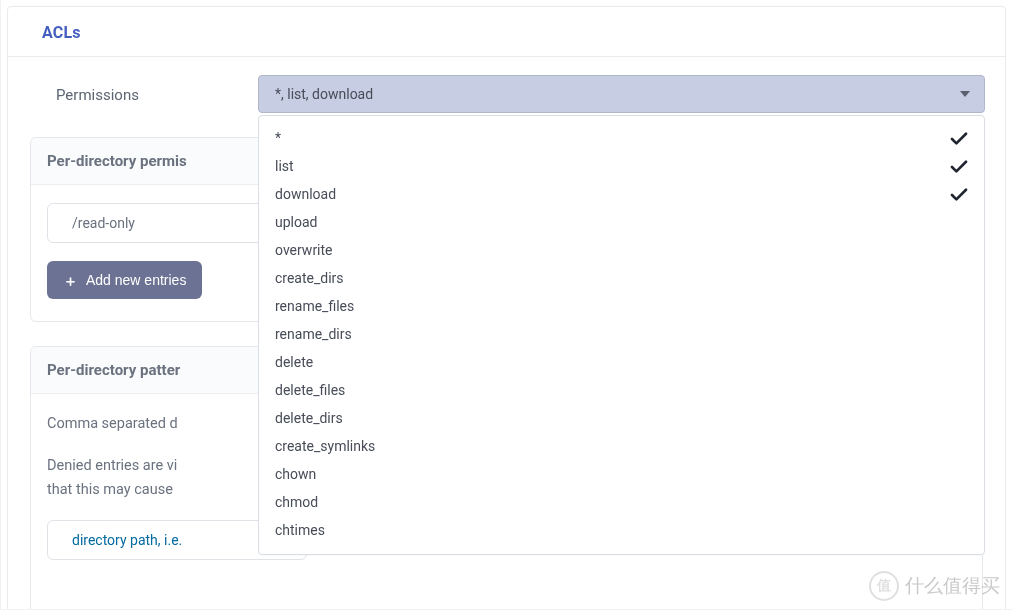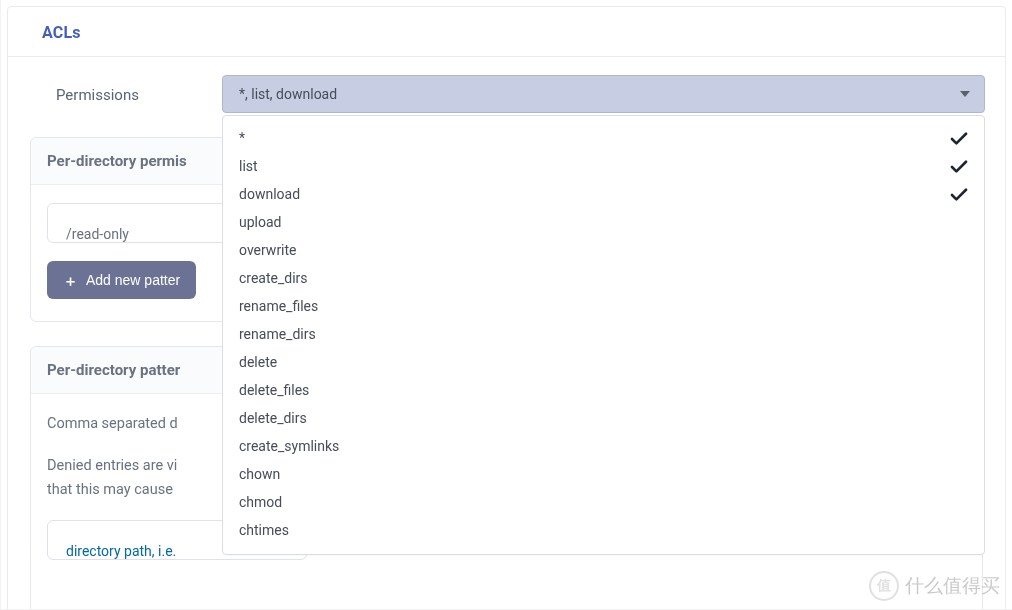--- a/index.html
+++ b/index.html
@@ -39,21 +39,21 @@
     position: relative;
   }
   .row { display: flex; align-items: center; }
   .row-label {
     flex: 0 0 166px;
     color: #5c6573;
     font-size: 15px;
     padding-top: 2px;
     margin-left: 28px;
   }
-  .select-wrap { flex: 1 1 auto; position: relative; }
+  .select-wrap { flex: 1 1 auto; position: relative; margin-left: 36px; }
   .select {
     background: #c7cee3;
     border: 1px solid #b1b7cb;
     border-radius: 4px;
     height: 38px;
     display: flex;
     align-items: center;
     padding: 0 30px 0 16px;
     color: #474c58;
     font-size: 14px;
@@ -110,26 +110,26 @@
     font-weight: 700;
     color: #6a717f;
     font-size: 15px;
     border-radius: 6px 6px 0 0;
   }
   .panel .panel-body { padding: 18px 16px 22px 16px; }
   .input {
     height: 40px;
     border: 1px solid #dfe3e8;
     border-radius: 6px;
-    padding: 0 18px;
+    padding: 0 24px;
     color: #6a717f;
     font-size: 14px;
     background: #fff;
     display: flex;
-    align-items: flex-end;
+    align-items: center;
     width: 260px;
   }
   .btn {
     display: inline-flex;
     align-items: center;
     gap: 8px;
     background: #6c7293;
     color: #fff;
     border: none;
     border-radius: 6px;
@@ -251,21 +251,21 @@
       </div>
 
       <div class="panel">
         <div class="panel-head">Per-directory permis</div>
         <div class="panel-body">
           <div class="input">
             <span>/read-only</span>
           </div>
           <button class="btn">
             <span class="plus">＋</span>
-            <span>Add new patter</span>
+            <span>Add new entries</span>
           </button>
         </div>
       </div>
 
       <div class="panel second">
         <div class="panel-head">Per-directory patter</div>
         <div class="panel-body">
           <p class="help">Comma separated d</p>
           <p class="help">
             <span>Denied entries are vi</span><br>

